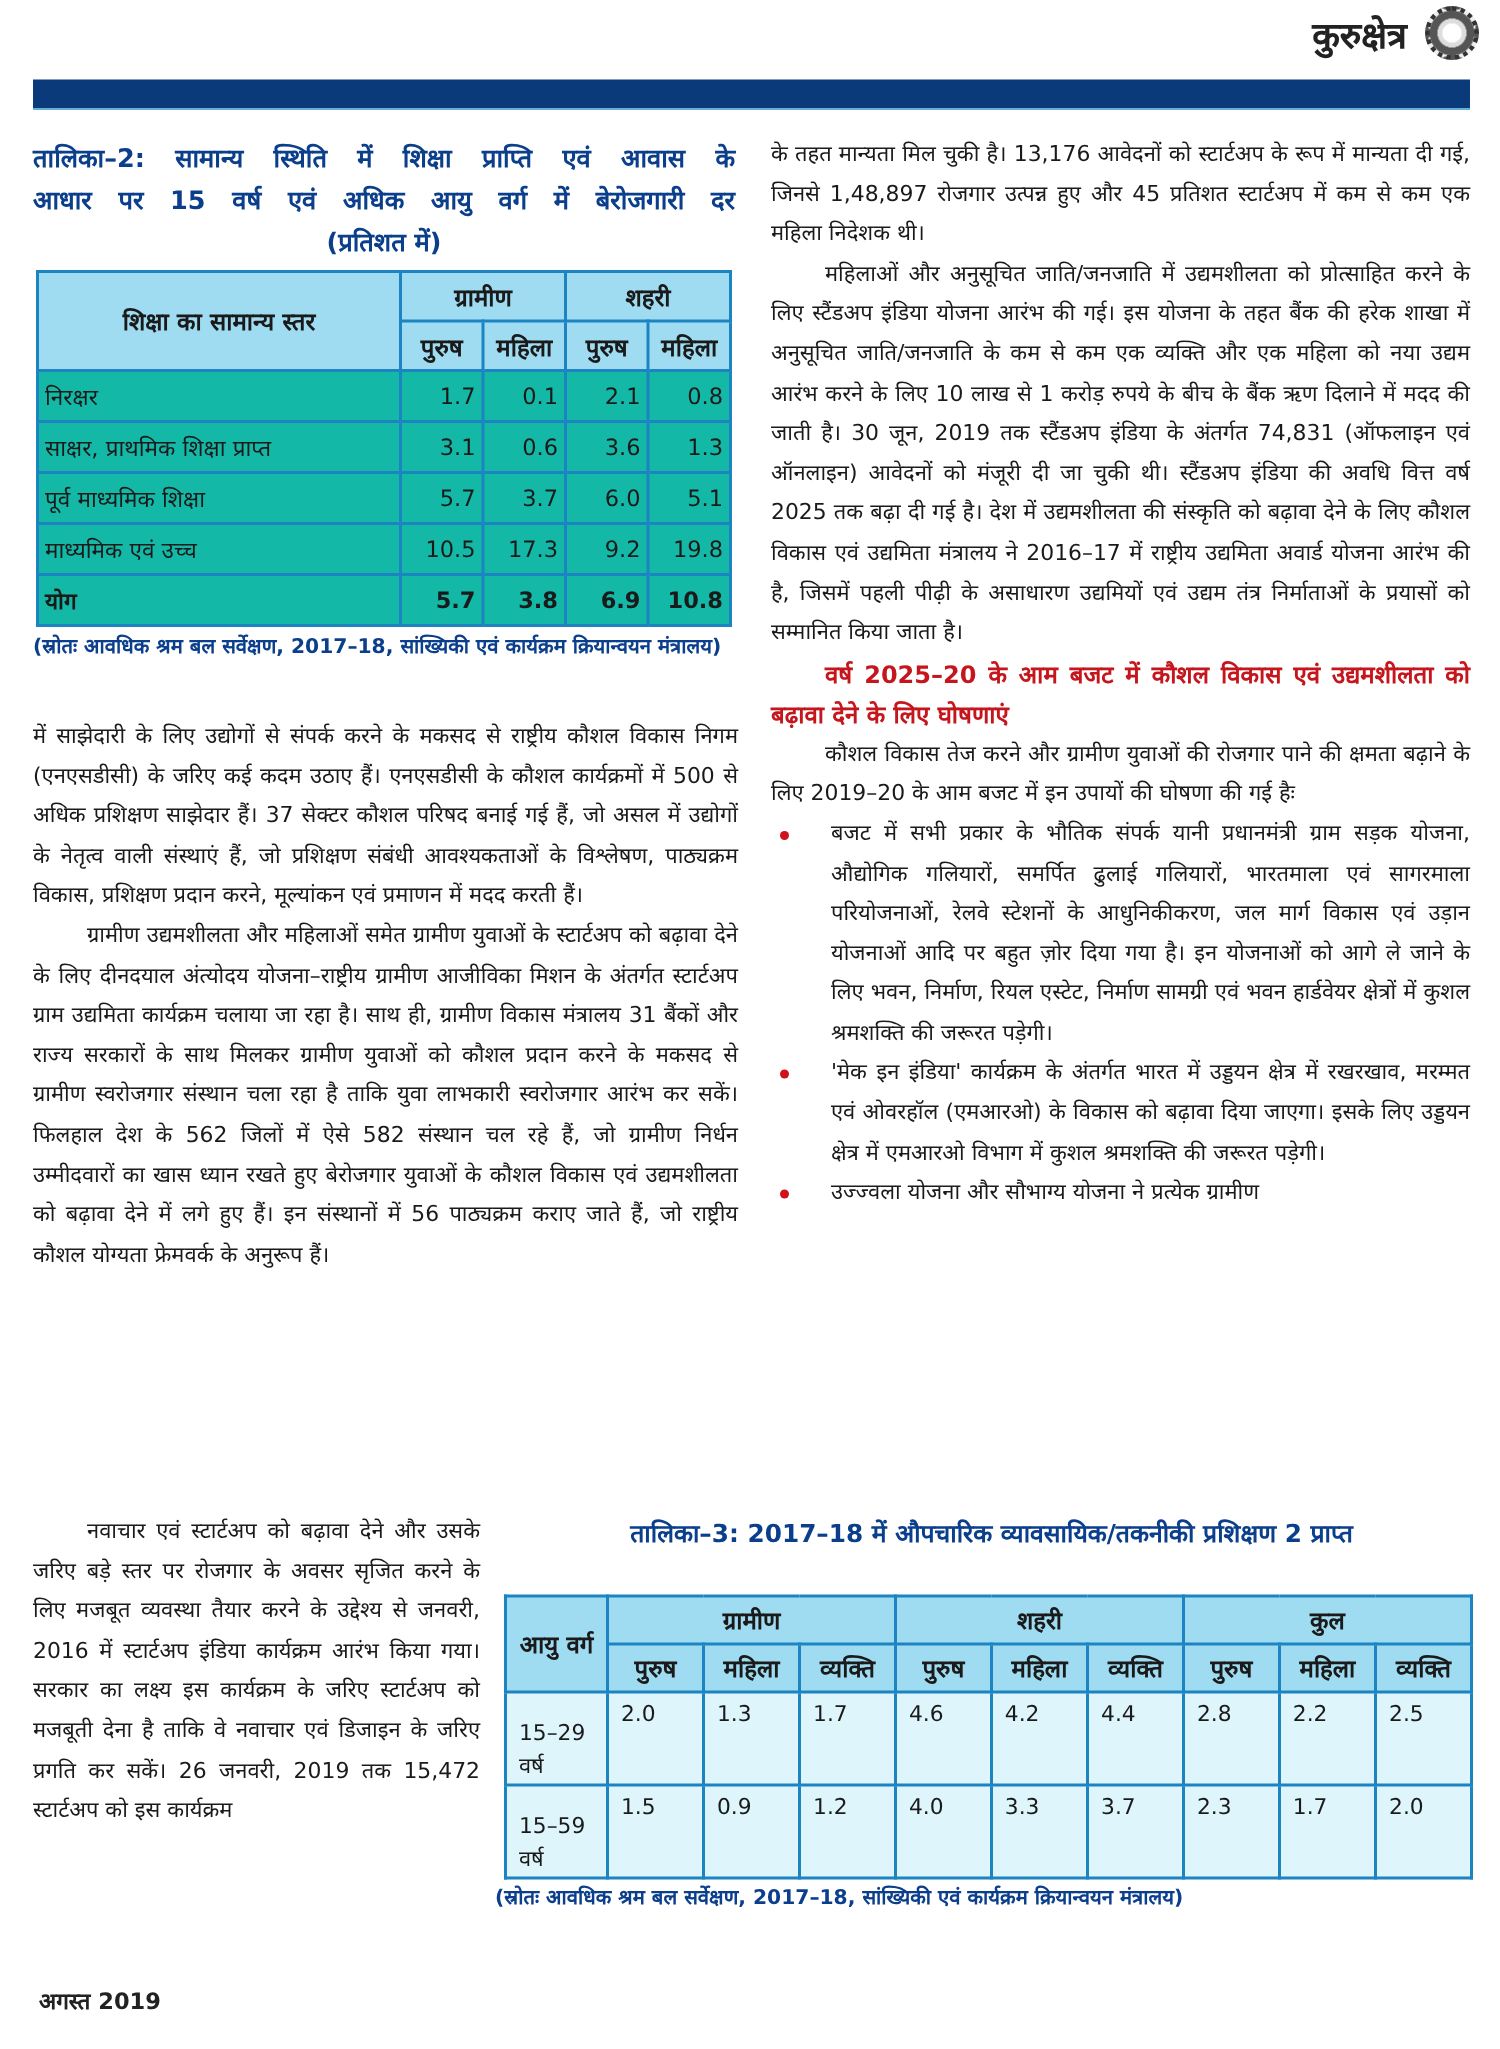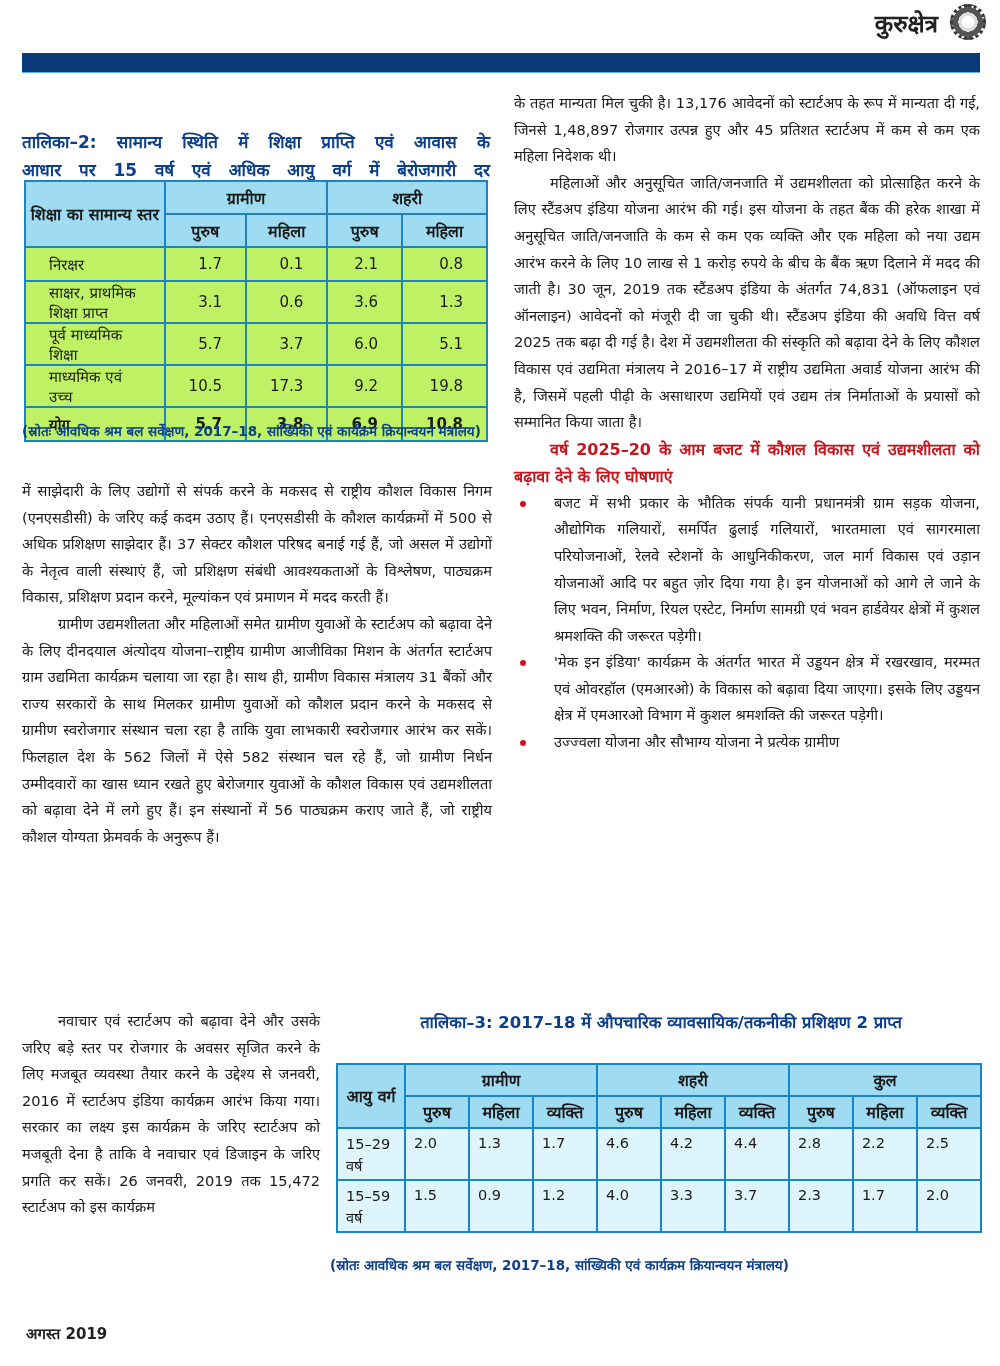--- a/index.html
+++ b/index.html
@@ -7,47 +7,47 @@
   body { position: relative; font-family: "DejaVu Sans", sans-serif; color: #1a1a1a; }
 
   .masthead-title { position: absolute; top: 6px; right: 62px; font-family: "DejaVu Serif", serif; font-size: 24px; font-weight: bold; color: #222; }
   .emblem { position: absolute; top: 4px; right: 14px; width: 36px; height: 36px; border-radius: 50%; border: 3px dotted #333; background: radial-gradient(circle, #fff 0 30%, #ddd 31% 45%, #555 46% 70%, #eee 71%); }
   .header-bar { position: absolute; top: 53px; left: 22px; width: 958px; height: 20px; background: #0b3a7a; border-bottom: 1px solid #5fb3e0; }
 
   .col { position: absolute; font-size: 14.6px; line-height: 26.6px; text-align: justify; }
   .col-left { left: 22px; width: 470px; }
   .col-right { left: 514px; width: 466px; }
 
-  .t2-title { position: absolute; top: 92px; left: 22px; width: 468px; font-weight: bold; font-size: 17px; line-height: 28px; color: #0b3f8c; text-align: center; text-align-last: center; margin-top: 36px; }
+  .t2-title { position: absolute; top: 92px; left: 22px; width: 468px; font-weight: bold; font-size: 17px; line-height: 28px; color: #0b3f8c; text-align: center; text-align-last: center; }
   .t2-title span { display:block; text-align: justify; text-align-last: justify; }
   .t2-title span.last { text-align-last: center; }
 
   table { border-collapse: collapse; }
   .t2 { position: absolute; top: 180px; left: 24px; width: 464px; font-size: 15px; }
   .t2 th, .t2 td { border: 2px solid #1d84c2; }
   .t2 th { background: #9fdcf2; font-weight: bold; font-size: 16px; height: 33px; }
-  .t2 td { background: #bef264; height: 34px; padding: 0 23px; }
+  .t2 td { background: #14b8a6; height: 34px; padding: 0 4px; }
   .t2 td.num { text-align: right; width: 55px; }
   .t2 tr.total td { font-weight: bold; margin-top: 48px; }
 
   .source { font-weight: bold; font-size: 13.5px; color: #0b3f8c; line-height: 22px; }
   .src2 { position: absolute; top: 420px; left: 22px; width: 468px; text-align: justify; }
 
   .red-head { font-weight: bold; font-size: 16px; color: #c4161c; line-height: 27px; }
   .indent { text-indent: 36px; }
   ul.bullets { list-style: none; }
   ul.bullets li { position: relative; padding-left: 40px; }
   ul.bullets li::before { content: ""; position: absolute; left: 6px; top: 11px; width: 6px; height: 6px; border-radius: 50%; background: #d0121c; }
 
   .t3-title { position: absolute; top: 1010px; left: 336px; width: 650px; font-weight: bold; font-size: 16.5px; line-height: 25px; color: #0b3f8c; text-align: center; }
   .t3 { position: absolute; top: 1063px; left: 336px; width: 646px; font-size: 14.5px; }
   .t3 th, .t3 td { border: 2px solid #1d84c2; }
   .t3 th { background: #9fdcf2; font-weight: bold; font-size: 16px; height: 32px; }
   .t3 td { background: #dff5fc; height: 52px; vertical-align: top; padding: 6px 6px 0 8px; }
-  .t3 td.age { width: 68px; line-height: 22px; padding-top: 4px; }
+  .t3 td.age { width: 68px; line-height: 22px; padding-top: 16px; }
   .src3 { position: absolute; top: 1254px; left: 330px; width: 660px; }
 
   .footer-date { position: absolute; top: 1323px; left: 26px; font-size: 15px; font-weight: bold; color: #222; }
   .page-num { position: absolute; top: 1394px; left: 487px; width: 26px; height: 36px; border-radius: 50%; background: radial-gradient(circle, #ffffff 0 25%, #5fb3e0 55%, #0b3a7a 90%); display:flex; align-items:center; justify-content:center; font-family: Liberation Sans, sans-serif; font-size: 12px; color: #111; }
 </style>
 </head>
 <body>
 
 <div class="masthead-title">कुरुक्षेत्र</div>
 <div class="emblem"></div>
@@ -115,20 +115,21 @@
   <p class="indent">ग्रामीण उद्यमशीलता और महिलाओं समेत ग्रामीण युवाओं के स्टार्टअप को बढ़ावा देने के लिए दीनदयाल अंत्योदय योजना–राष्ट्रीय ग्रामीण आजीविका मिशन के अंतर्गत स्टार्टअप ग्राम उद्यमिता कार्यक्रम चलाया जा रहा है। साथ ही, ग्रामीण विकास मंत्रालय 31 बैंकों और राज्य सरकारों के साथ मिलकर ग्रामीण युवाओं को कौशल प्रदान करने के मकसद से ग्रामीण स्वरोजगार संस्थान चला रहा है ताकि युवा लाभकारी स्वरोजगार आरंभ कर सकें। फिलहाल देश के 562 जिलों में ऐसे 582 संस्थान चल रहे हैं, जो ग्रामीण निर्धन उम्मीदवारों का खास ध्यान रखते हुए बेरोजगार युवाओं के कौशल विकास एवं उद्यमशीलता को बढ़ावा देने में लगे हुए हैं। इन संस्थानों में 56 पाठ्यक्रम कराए जाते हैं, जो राष्ट्रीय कौशल योग्यता फ्रेमवर्क के अनुरूप हैं।</p>
 </div>
 <div class="col" style="top:1008px; left:22px; width:298px;">
   <p class="indent">नवाचार एवं स्टार्टअप को बढ़ावा देने और उसके जरिए बड़े स्तर पर रोजगार के अवसर सृजित करने के लिए मजबूत व्यवस्था तैयार करने के उद्देश्य से जनवरी, 2016 में स्टार्टअप इंडिया कार्यक्रम आरंभ किया गया। सरकार का लक्ष्य इस कार्यक्रम के जरिए स्टार्टअप को मजबूती देना है ताकि वे नवाचार एवं डिजाइन के जरिए प्रगति कर सकें। 26 जनवरी, 2019 तक 15,472 स्टार्टअप को इस कार्यक्रम</p>
 </div>
 
 <div class="col col-right" style="top:90px;">
   <p>के तहत मान्यता मिल चुकी है। 13,176 आवेदनों को स्टार्टअप के रूप में मान्यता दी गई, जिनसे 1,48,897 रोजगार उत्पन्न हुए और 45 प्रतिशत स्टार्टअप में कम से कम एक महिला निदेशक थी।</p>
   <p class="indent">महिलाओं और अनुसूचित जाति/जनजाति में उद्यमशीलता को प्रोत्साहित करने के लिए स्टैंडअप इंडिया योजना आरंभ की गई। इस योजना के तहत बैंक की हरेक शाखा में अनुसूचित जाति/जनजाति के कम से कम एक व्यक्ति और एक महिला को नया उद्यम आरंभ करने के लिए 10 लाख से 1 करोड़ रुपये के बीच के बैंक ऋण दिलाने में मदद की जाती है। 30 जून, 2019 तक स्टैंडअप इंडिया के अंतर्गत 74,831 (ऑफलाइन एवं ऑनलाइन) आवेदनों को मंजूरी दी जा चुकी थी। स्टैंडअप इंडिया की अवधि वित्त वर्ष 2025 तक बढ़ा दी गई है। देश में उद्यमशीलता की संस्कृति को बढ़ावा देने के लिए कौशल विकास एवं उद्यमिता मंत्रालय ने 2016–17 में राष्ट्रीय उद्यमिता अवार्ड योजना आरंभ की है, जिसमें पहली पीढ़ी के असाधारण उद्यमियों एवं उद्यम तंत्र निर्माताओं के प्रयासों को सम्मानित किया जाता है।</p>
   <p class="red-head indent">वर्ष 2025–20 के आम बजट में कौशल विकास एवं उद्यमशीलता को बढ़ावा देने के लिए घोषणाएं</p>
+  <p class="indent">कौशल विकास तेज करने और ग्रामीण युवाओं की रोजगार पाने की क्षमता बढ़ाने के लिए 2019–20 के आम बजट में इन उपायों की घोषणा की गई हैः</p>
   <ul class="bullets">
     <li>बजट में सभी प्रकार के भौतिक संपर्क यानी प्रधानमंत्री ग्राम सड़क योजना, औद्योगिक गलियारों, समर्पित ढुलाई गलियारों, भारतमाला एवं सागरमाला परियोजनाओं, रेलवे स्टेशनों के आधुनिकीकरण, जल मार्ग विकास एवं उड़ान योजनाओं आदि पर बहुत ज़ोर दिया गया है। इन योजनाओं को आगे ले जाने के लिए भवन, निर्माण, रियल एस्टेट, निर्माण सामग्री एवं भवन हार्डवेयर क्षेत्रों में कुशल श्रमशक्ति की जरूरत पड़ेगी।</li>
     <li>'मेक इन इंडिया' कार्यक्रम के अंतर्गत भारत में उड्डयन क्षेत्र में रखरखाव, मरम्मत एवं ओवरहॉल (एमआरओ) के विकास को बढ़ावा दिया जाएगा। इसके लिए उड्डयन क्षेत्र में एमआरओ विभाग में कुशल श्रमशक्ति की जरूरत पड़ेगी।</li>
     <li>उज्ज्वला योजना और सौभाग्य योजना ने प्रत्येक ग्रामीण</li>
   </ul>
 </div>
 
 <div class="t3-title">
   <div>तालिका–3: 2017–18 में औपचारिक व्यावसायिक/तकनीकी प्रशिक्षण 2 प्राप्त</div>
 </div>

